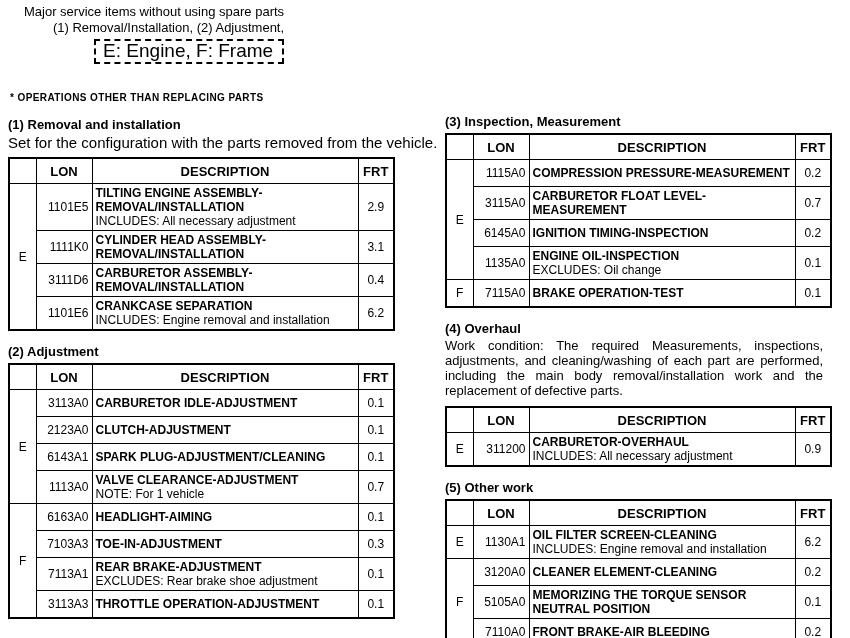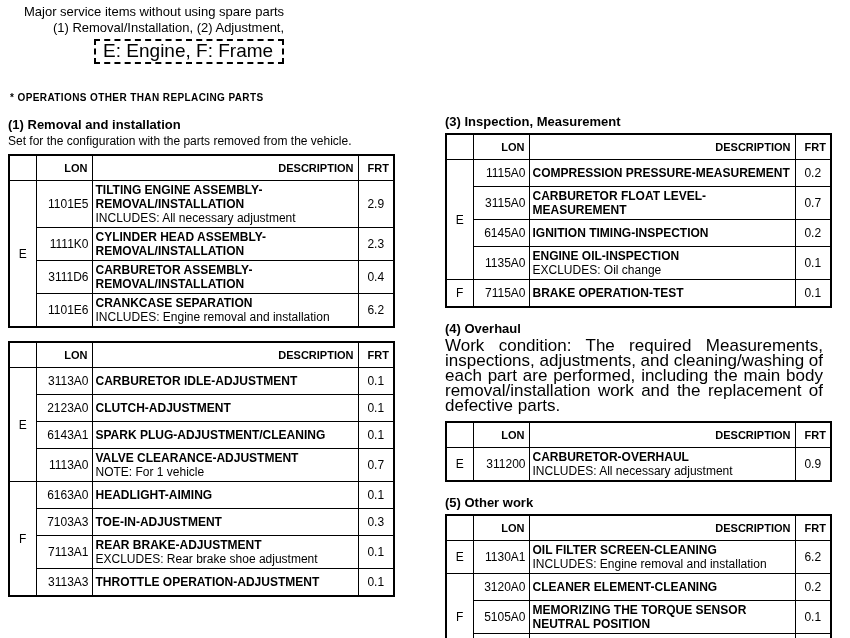--- a/index.html
+++ b/index.html
@@ -51,47 +51,47 @@
 
   .section { margin-bottom: 13px; }
 
   .section-title {
     font-size: 13px;
     font-weight: bold;
     margin-bottom: 2px;
     white-space: nowrap;
   }
   .section-subtitle {
-    font-size: 12px;
+    font-size: 15px;
     margin-bottom: 6px;
     white-space: nowrap;
   }
   .work-paragraph {
-    font-size: 17px;
+    font-size: 13px;
     line-height: 15px;
     text-align: justify;
     margin: 1px 12px 8px 0;
   }
 
   table.service-table {
     border-collapse: collapse;
     table-layout: fixed;
     width: 387px;
     border: 2px solid #000000;
     margin-top: 4px;
   }
   table.service-table th,
   table.service-table td {
     border: 1px solid #000000;
     vertical-align: middle;
   }
   table.service-table th {
-    font-size: 11px;
+    font-size: 13px;
     font-weight: bold;
-    text-align: right;
+    text-align: center;
     padding: 4px 4px;
     height: 16px;
   }
   table.service-table td {
     font-size: 12px;
     padding: 2px 3px;
     height: 22px;
   }
   td.cell-group { text-align: center; font-size: 13px; }
   td.cell-lon   { text-align: right; }
@@ -149,21 +149,21 @@
                 <div class="desc-note">INCLUDES: All necessary adjustment</div>
               </td>
               <td class="cell-frt">2.9</td>
             </tr>
             <tr>
               <td class="cell-lon">1111K0</td>
               <td class="cell-desc">
                 <div class="desc-main">CYLINDER HEAD ASSEMBLY-
 REMOVAL/INSTALLATION</div>
               </td>
-              <td class="cell-frt">2.3</td>
+              <td class="cell-frt">3.1</td>
             </tr>
             <tr>
               <td class="cell-lon">3111D6</td>
               <td class="cell-desc">
                 <div class="desc-main">CARBURETOR ASSEMBLY-
 REMOVAL/INSTALLATION</div>
               </td>
               <td class="cell-frt">0.4</td>
             </tr>
             <tr>
@@ -172,20 +172,21 @@
                 <div class="desc-main">CRANKCASE SEPARATION</div>
                 <div class="desc-note">INCLUDES: Engine removal and installation</div>
               </td>
               <td class="cell-frt">6.2</td>
             </tr>
           </tbody>
         </table>
       </div>
   </div>
   <div class="section">
+    <div class="section-title">(2) Adjustment</div>
     <div class="table-slot">
         <table class="service-table">
           <colgroup>
             <col style="width: 27px;">
             <col style="width: 56px;">
             <col style="width: 266px;">
             <col style="width: 36px;">
           </colgroup>
           <thead>
             <tr>

